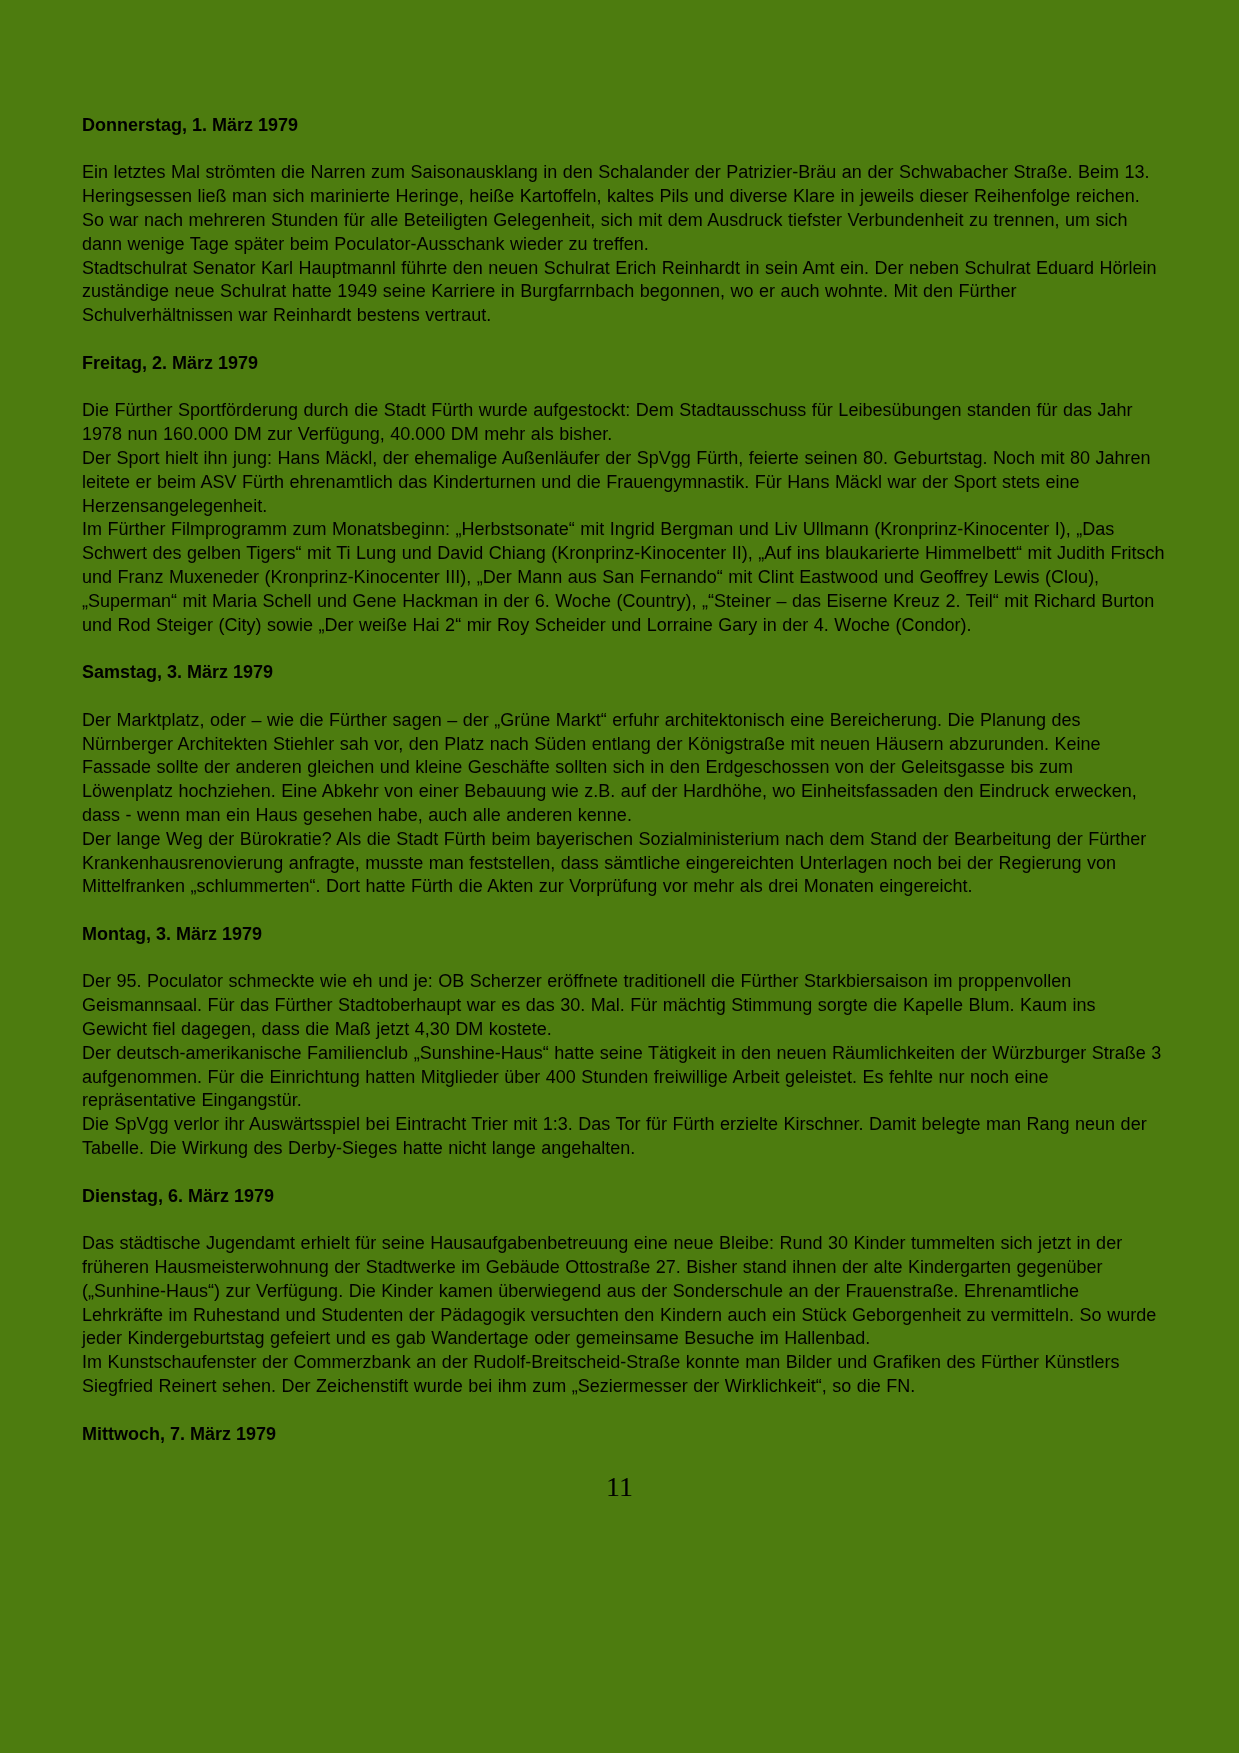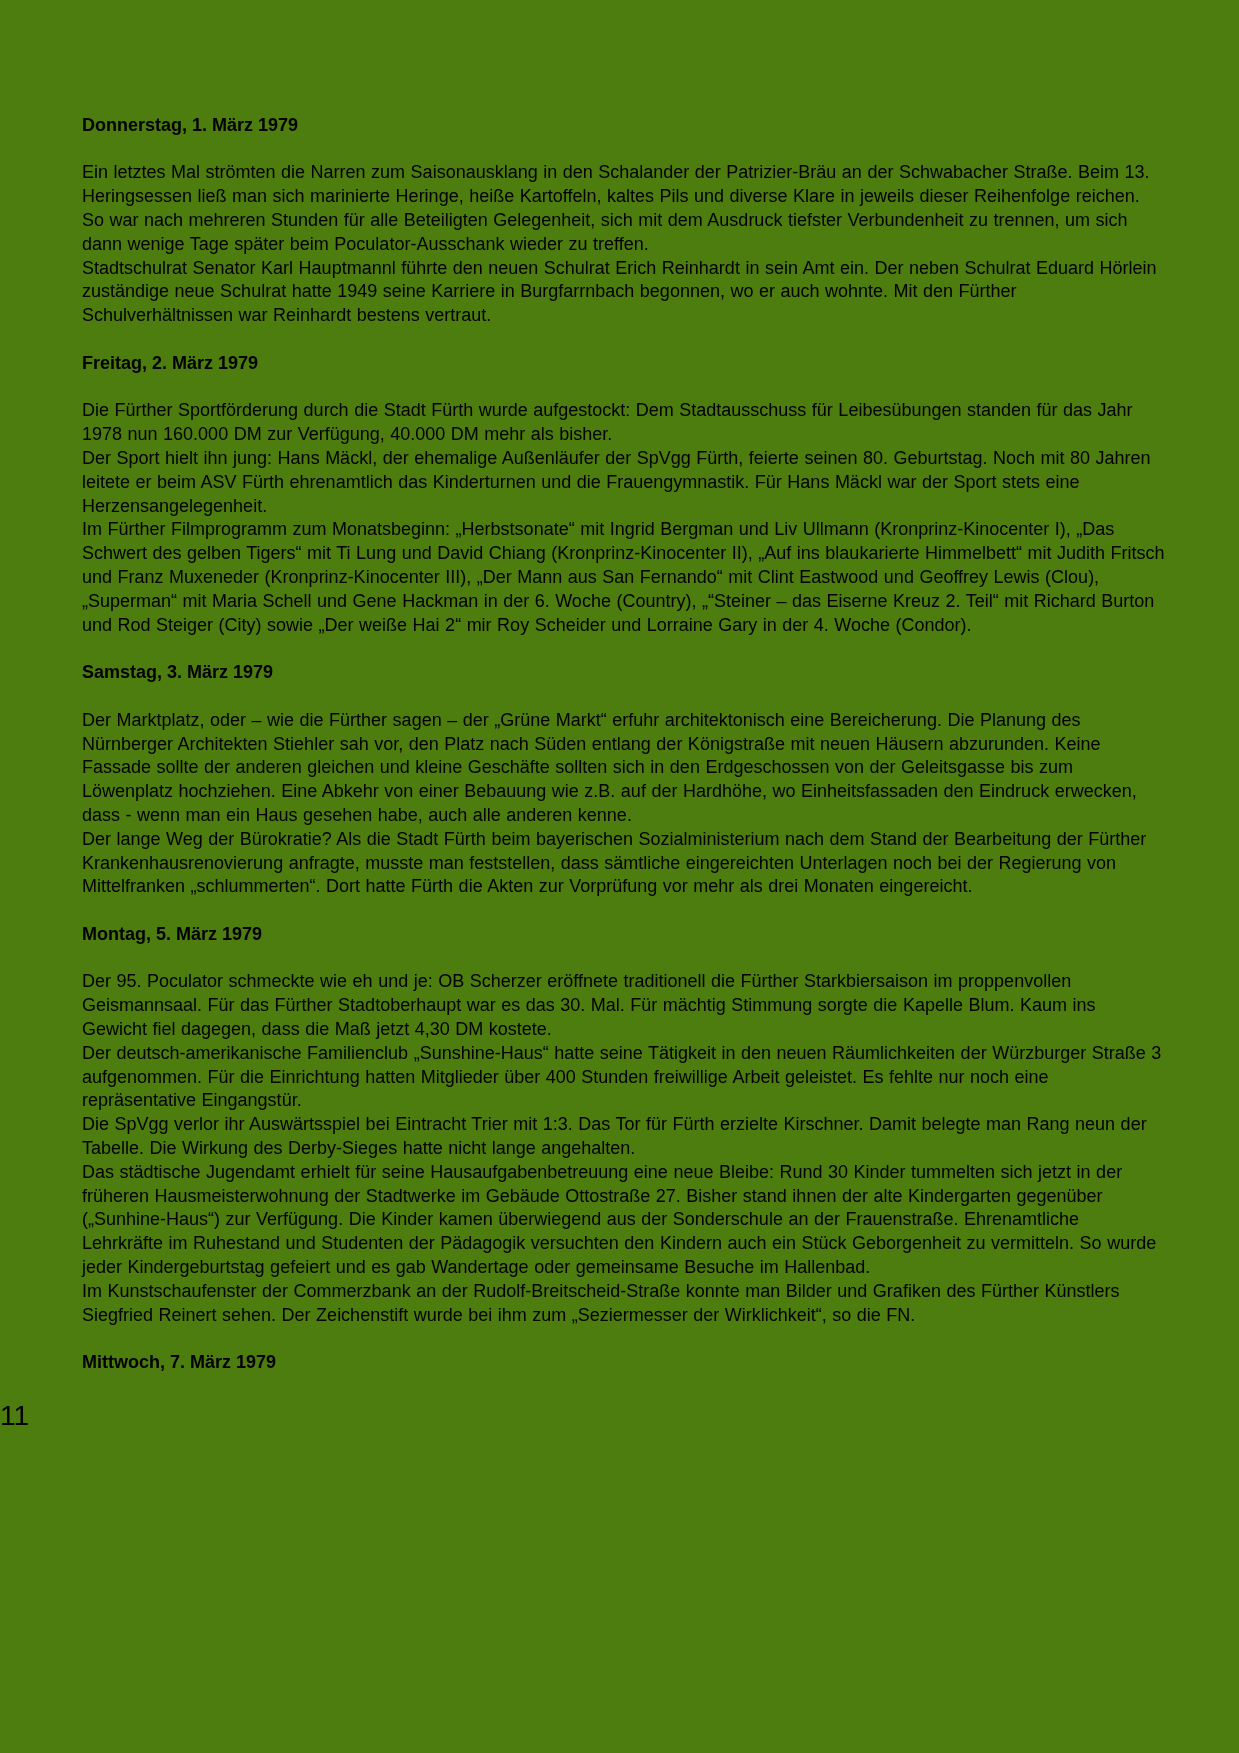--- a/index.html
+++ b/index.html
@@ -36,21 +36,22 @@
     margin: 0;
     padding: 0;
     text-align: left;
     hyphens: none;
     word-spacing: 0.5px;
   }
   .page-number {
     margin-top: 26px;
     margin-left: -82px;
     margin-right: -74px;
-    font-family: Liberation Sans, sans-serif;
+    text-align: center;
+    font-family: Liberation Serif, serif;
     font-size: 28px;
     line-height: 30px;
     font-weight: normal;
   }
 </style>
 </head>
 <body>
 
 <main class="page">
   <div>
@@ -73,29 +74,30 @@
 
   <section class="section">
     <h2 class="date-heading">Samstag, 3. März 1979</h2>
     <div>
           <p class="para">Der Marktplatz, oder – wie die Fürther sagen – der „Grüne Markt“ erfuhr architektonisch eine Bereicherung. Die Planung des Nürnberger Architekten Stiehler sah vor, den Platz nach Süden entlang der Königstraße mit neuen Häusern abzurunden. Keine Fassade sollte der anderen gleichen und kleine Geschäfte sollten sich in den Erdgeschossen von der Geleitsgasse bis zum Löwenplatz hochziehen. Eine Abkehr von einer Bebauung wie z.B. auf der Hardhöhe, wo Einheitsfassaden den Eindruck erwecken, dass - wenn man ein Haus gesehen habe, auch alle anderen kenne.</p>
           <p class="para">Der lange Weg der Bürokratie? Als die Stadt Fürth beim bayerischen Sozialministerium nach dem Stand der Bearbeitung der Fürther Krankenhausrenovierung anfragte, musste man feststellen, dass sämtliche eingereichten Unterlagen noch bei der Regierung von Mittelfranken „schlummerten“. Dort hatte Fürth die Akten zur Vorprüfung vor mehr als drei Monaten eingereicht.</p>
         </div>
   </section>
 
   <section class="section">
-    <h2 class="date-heading">Montag, 5. März 1979</h2>
+    <h2 class="date-heading">Montag, 3. März 1979</h2>
     <div>
           <p class="para">Der 95. Poculator schmeckte wie eh und je: OB Scherzer eröffnete traditionell die Fürther Starkbiersaison im proppenvollen Geismannsaal. Für das Fürther Stadtoberhaupt war es das 30. Mal. Für mächtig Stimmung sorgte die Kapelle Blum. Kaum ins Gewicht fiel dagegen, dass die Maß jetzt 4,30 DM kostete.</p>
           <p class="para">Der deutsch-amerikanische Familienclub „Sunshine-Haus“ hatte seine Tätigkeit in den neuen Räumlichkeiten der Würzburger Straße 3 aufgenommen. Für die Einrichtung hatten Mitglieder über 400 Stunden freiwillige Arbeit geleistet. Es fehlte nur noch eine repräsentative Eingangstür.</p>
           <p class="para">Die SpVgg verlor ihr Auswärtsspiel bei Eintracht Trier mit 1:3. Das Tor für Fürth erzielte Kirschner. Damit belegte man Rang neun der Tabelle. Die Wirkung des Derby-Sieges hatte nicht lange angehalten.</p>
         </div>
   </section>
 
   <section class="section">
+    <h2 class="date-heading">Dienstag, 6. März 1979</h2>
     <div>
           <p class="para">Das städtische Jugendamt erhielt für seine Hausaufgabenbetreuung eine neue Bleibe: Rund 30 Kinder tummelten sich jetzt in der früheren Hausmeisterwohnung der Stadtwerke im Gebäude Ottostraße 27. Bisher stand ihnen der alte Kindergarten gegenüber („Sunhine-Haus“) zur Verfügung. Die Kinder kamen überwiegend aus der Sonderschule an der Frauenstraße. Ehrenamtliche Lehrkräfte im Ruhestand und Studenten der Pädagogik versuchten den Kindern auch ein Stück Geborgenheit zu vermitteln. So wurde jeder Kindergeburtstag gefeiert und es gab Wandertage oder gemeinsame Besuche im Hallenbad.</p>
           <p class="para">Im Kunstschaufenster der Commerzbank an der Rudolf-Breitscheid-Straße konnte man Bilder und Grafiken des Fürther Künstlers Siegfried Reinert sehen. Der Zeichenstift wurde bei ihm zum „Seziermesser der Wirklichkeit“, so die FN.</p>
         </div>
   </section>
 
   <section class="section">
     <h2 class="date-heading">Mittwoch, 7. März 1979</h2>
     <div></div>
   </section>

